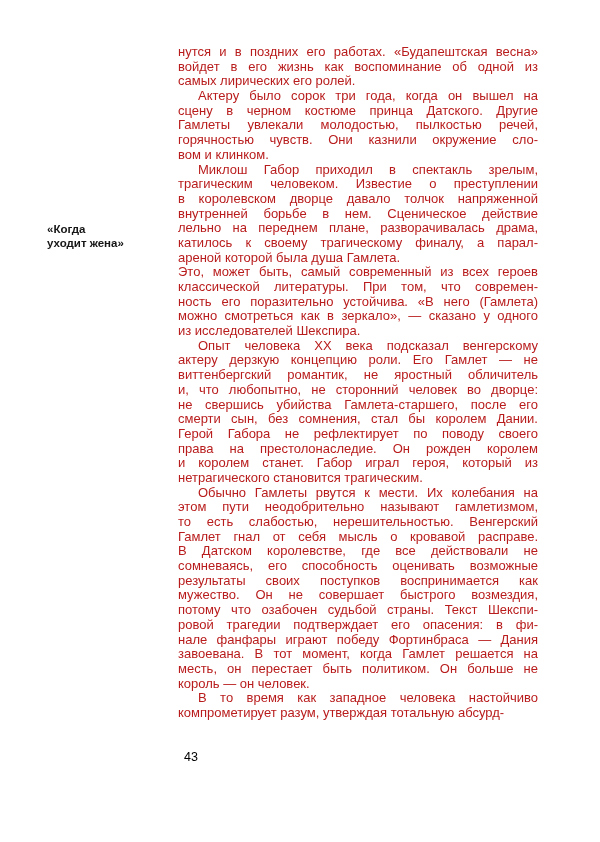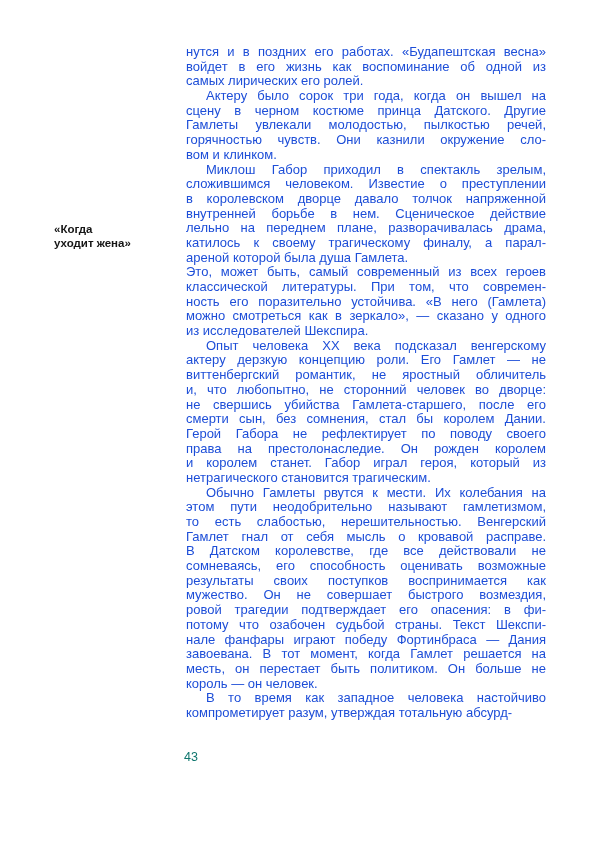--- a/index.html
+++ b/index.html
@@ -11,55 +11,55 @@
     position: relative;
     width: 600px;
     height: 842px;
     background: #ffffff;
     overflow: hidden;
     font-family: "Liberation Sans", sans-serif;
     color: #1e1e1e;
   }
   .margin-note {
     position: absolute;
-    left: 54px;
+    left: 47px;
     top: 222px;
     width: 120px;
     font-size: 11.5px;
     line-height: 14px;
     font-weight: bold;
     color: #161616;
   }
   .text-column {
     position: absolute;
-    left: 186px;
+    left: 178px;
     top: 45px;
     width: 360px;
     font-size: 13px;
     line-height: 14.7px;
-    color: #1d4ed8;
+    color: #b91c1c;
   }
   .paragraph { margin: 0; }
   .line {
     text-align: justify;
     text-align-last: justify;
     white-space: normal;
     height: 14.7px;
     overflow: visible;
   }
   .line.first-indent { text-indent: 20px; }
   .line.last {
     text-align-last: left;
   }
   .page-number {
     position: absolute;
     left: 184px;
     top: 750px;
     font-size: 12.5px;
-    color: #0f766e;
+    color: #000000;
   }
 </style>
 </head>
 <body>
 
 <div class="page">
 
   <div class="margin-note">
     <div>«Когда</div>
     <div>уходит жена»</div>
@@ -73,21 +73,21 @@
       </div>
       <div class="paragraph">
         <div class="line first-indent">Актеру было сорок три года, когда он вышел на</div>
         <div class="line">сцену в черном костюме принца Датского. Другие</div>
         <div class="line">Гамлеты увлекали молодостью, пылкостью речей,</div>
         <div class="line">горячностью чувств. Они казнили окружение сло-</div>
         <div class="line last">вом и клинком.</div>
       </div>
       <div class="paragraph">
         <div class="line first-indent">Миклош Габор приходил в спектакль зрелым,</div>
-        <div class="line">сложившимся человеком. Известие о преступлении</div>
+        <div class="line">трагическим человеком. Известие о преступлении</div>
         <div class="line">в королевском дворце давало толчок напряженной</div>
         <div class="line">внутренней борьбе в нем. Сценическое действие</div>
         <div class="line">лельно на переднем плане, разворачивалась драма,</div>
         <div class="line">катилось к своему трагическому финалу, а парал-</div>
         <div class="line last">ареной которой была душа Гамлета.</div>
       </div>
       <div class="paragraph">
         <div class="line">Это, может быть, самый современный из всех героев</div>
         <div class="line">классической литературы. При том, что современ-</div>
         <div class="line">ность его поразительно устойчива. «В него (Гамлета)</div>
@@ -108,22 +108,22 @@
       </div>
       <div class="paragraph">
         <div class="line first-indent">Обычно Гамлеты рвутся к мести. Их колебания на</div>
         <div class="line">этом пути неодобрительно называют гамлетизмом,</div>
         <div class="line">то есть слабостью, нерешительностью. Венгерский</div>
         <div class="line">Гамлет гнал от себя мысль о кровавой расправе.</div>
         <div class="line">В Датском королевстве, где все действовали не</div>
         <div class="line">сомневаясь, его способность оценивать возможные</div>
         <div class="line">результаты своих поступков воспринимается как</div>
         <div class="line">мужество. Он не совершает быстрого возмездия,</div>
+        <div class="line">потому что озабочен судьбой страны. Текст Шекспи-</div>
         <div class="line">ровой трагедии подтверждает его опасения: в фи-</div>
-        <div class="line">потому что озабочен судьбой страны. Текст Шекспи-</div>
         <div class="line">нале фанфары играют победу Фортинбраса — Дания</div>
         <div class="line">завоевана. В тот момент, когда Гамлет решается на</div>
         <div class="line">месть, он перестает быть политиком. Он больше не</div>
         <div class="line last">король — он человек.</div>
       </div>
       <div class="paragraph">
         <div class="line first-indent">В то время как западное человека настойчиво</div>
         <div class="line last">компрометирует разум, утверждая тотальную абсурд-</div>
       </div>
     </div>

